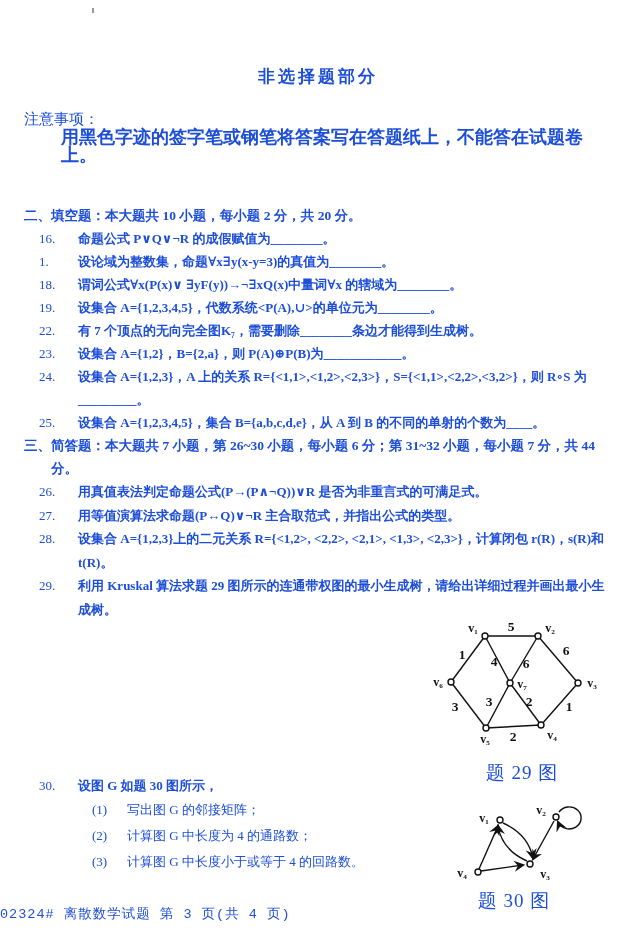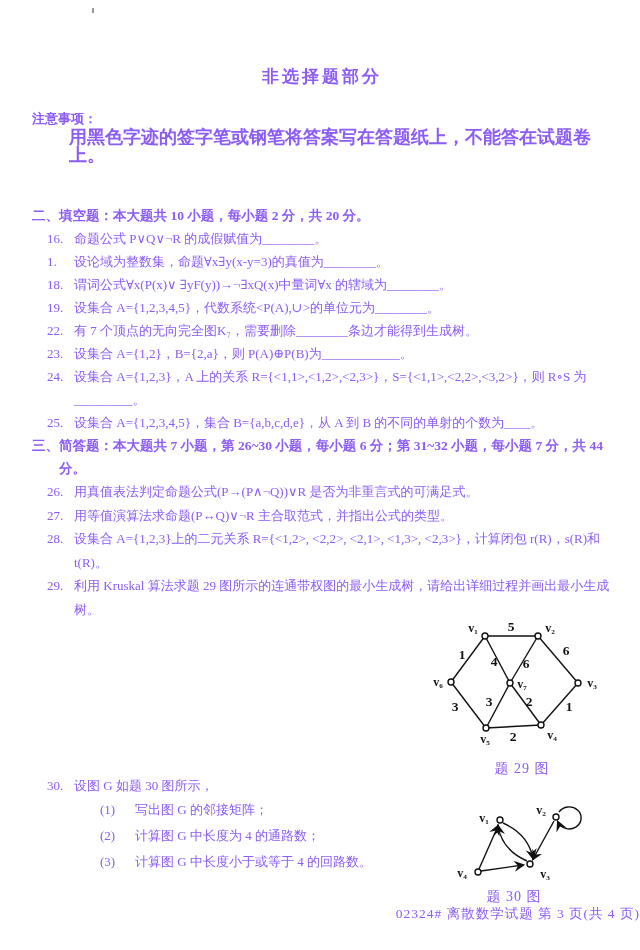--- a/index.html
+++ b/index.html
@@ -1,56 +1,56 @@
 <!DOCTYPE html>
 <html><head>
 <meta charset="utf-8">
 <style>
   html,body{margin:0;padding:0;background:#e8e8e8;}
   .page{
     position:relative;
     width:640px;height:950px;
     background:#ffffff;
     font-family:"Liberation Serif","DejaVu Serif",serif;
-    color:#8b5cf6;
+    color:#1d4ed8;
     overflow:hidden;
     margin:0 auto;
     box-sizing:border-box;
-    padding:0 28px 0 32px;
+    padding:0 28px 0 24px;
   }
   .speck{position:absolute;left:92px;top:8px;width:2px;height:5px;background:#999;}
   .title{
     text-align:center;
     font-size:17px;font-weight:bold;letter-spacing:3px;
     padding-top:66px;line-height:22px;
   }
-  .notice-label{font-size:13px;font-weight:bold;margin-top:22px;line-height:18px;}
+  .notice-label{font-size:15px;font-weight:normal;margin-top:22px;line-height:18px;}
   .notice-text{font-size:18px;font-weight:bold;margin-left:37px;line-height:18px;}
   .sec-header{display:flex;font-size:13.5px;font-weight:bold;line-height:23px;}
   .sec-header .sec-num{white-space:nowrap;}
   .sec2-header{margin-top:40px;}
   .q{display:flex;font-size:13px;line-height:23px;padding-left:15px;justify-content:space-between;}
   .q .num{width:24px;flex:0 0 24px;text-align:left;}
-  .q .qtext{flex:1;margin-left:3px;}
+  .q .qtext{flex:1;margin-left:15px;font-weight:bold;}
   .sec3-items .q{line-height:23.5px;}
   .q30{margin-top:153px;}
   .sub{display:flex;font-size:13px;line-height:26px;padding-left:68px;}
   .sub .snum{width:26px;flex:0 0 26px;}
   .sub .stext{margin-left:9px;}
   .graph-box{position:absolute;}
   .g29{left:423px;top:618px;width:198px;}
   .g30{left:448px;top:792px;width:192px;}
-  .caption{font-size:14px;text-align:center;letter-spacing:1px;}
+  .caption{font-size:19px;text-align:center;letter-spacing:1px;}
   .g29 .caption{margin-top:2px;}
   .g30 .caption{width:132px;margin-top:-4px;}
   svg text.nlab{font-family:"Liberation Serif","DejaVu Serif",serif;font-weight:bold;font-size:12px;fill:#111;text-anchor:middle;}
   svg text.wlab{font-family:"Liberation Serif","DejaVu Serif",serif;font-weight:bold;font-size:13.5px;fill:#111;text-anchor:middle;}
   .footer{
     position:absolute;left:0;right:0;top:905px;
-    text-align:right;font-size:13.5px;letter-spacing:1px;
+    text-align:left;font-size:13.5px;letter-spacing:1px;font-family:Liberation Mono, monospace;
   }
 </style>
 </head>
 <body>
 
 <div class="page">
   <div class="speck"></div>
 
   <div class="title">非选择题部分</div>
 

